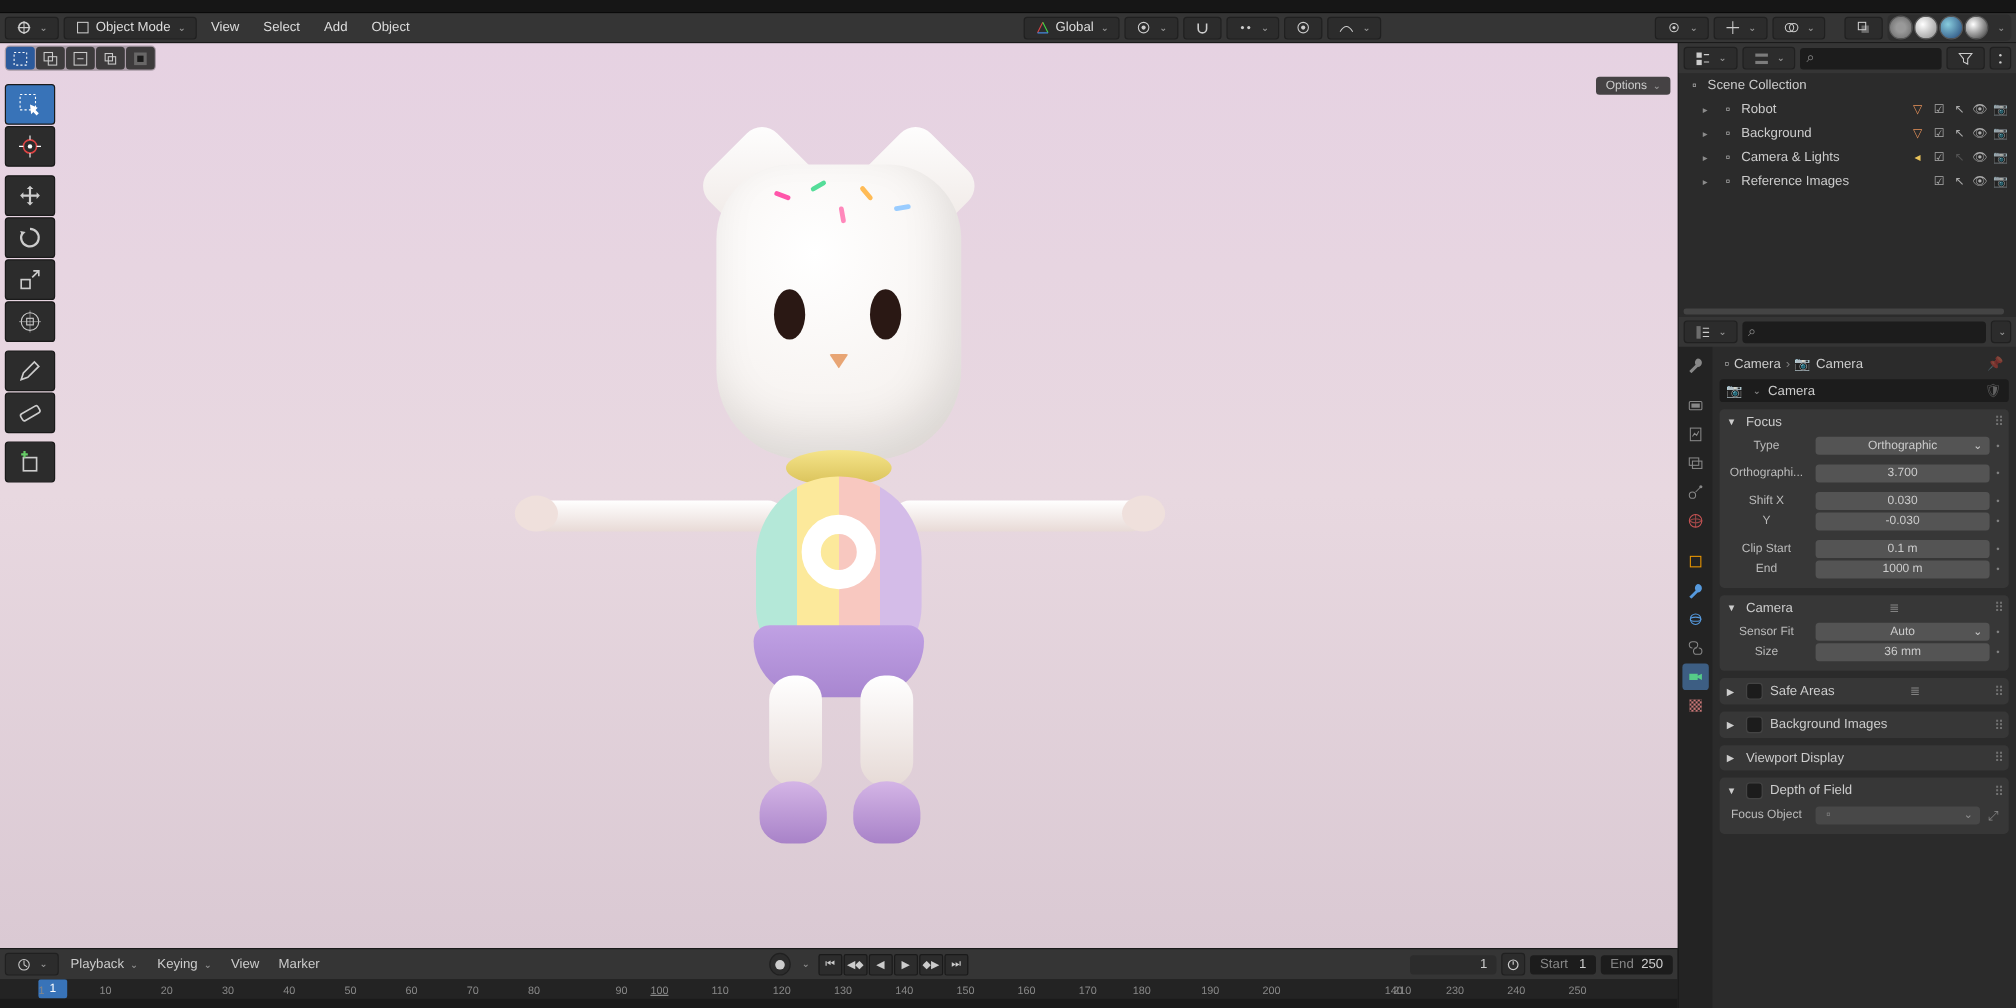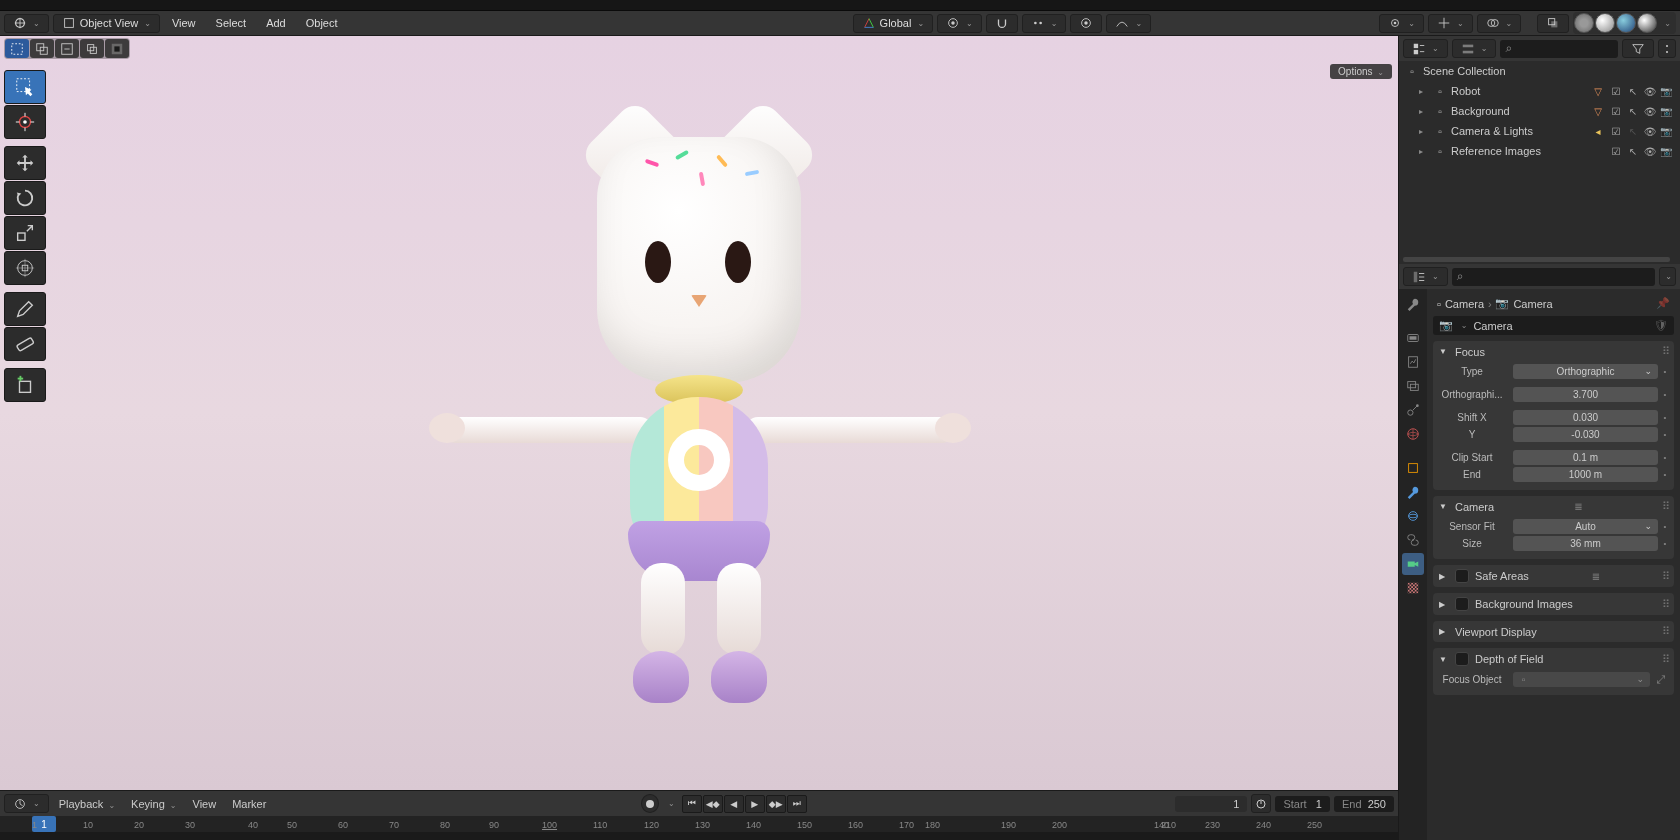--- a/index.html
+++ b/index.html
@@ -123,21 +123,21 @@
         <circle cx="8" cy="8" r="5" fill="none" stroke="#ccc" stroke-width="1.5"></circle>
         <line x1="8" y1="2" x2="8" y2="14" stroke="#ccc"></line>
         <line x1="2" y1="8" x2="14" y2="8" stroke="#ccc"></line>
       </svg>
     <span class="dropdown-arrow">⌄</span>
   </span>
   <span class="header-btn">
     <svg class="icon-sq" viewBox="0 0 16 16">
         <rect x="3" y="3" width="10" height="10" fill="none" stroke="#ccc"></rect>
       </svg>
-    <span>Object View</span>
+    <span>Object Mode</span>
     <span class="dropdown-arrow">⌄</span>
   </span>
   <span class="header-label">View</span>
   <span class="header-label">Select</span>
   <span class="header-label">Add</span>
   <span class="header-label">Object</span>
 
   <span style="flex:1"></span>
 
   <span class="header-btn">
@@ -392,35 +392,35 @@
           </span>
         <span class="tl-field"><span style="opacity:0.6">Start</span>&nbsp;&nbsp;&nbsp;<span>1</span></span>
         <span class="tl-field"><span style="opacity:0.6">End</span>&nbsp;&nbsp;<span>250</span></span>
       </div>
       <div class="tl-ruler">
         <div class="tl-cursor">1</div>
       <span class="tl-tick" style="left: 32px;">1</span>
           <span class="tl-tick" style="left: 83px;">10</span>
           <span class="tl-tick" style="left: 134px;">20</span>
           <span class="tl-tick" style="left: 185px;">30</span>
-          <span class="tl-tick" style="left: 236px; margin-left: 12px;">40</span>
+          <span class="tl-tick" style="left: 236px;">40</span>
           <span class="tl-tick" style="left: 287px;">50</span>
           <span class="tl-tick" style="left: 338px;">60</span>
           <span class="tl-tick" style="left: 389px;">70</span>
           <span class="tl-tick" style="left: 440px; text-align: center;">80</span>
-          <span class="tl-tick" style="left: 489px;">90</span>
+          <span class="tl-tick" style="left: 513px;">90</span>
           <span class="tl-tick" style="left: 542px; text-decoration: underline;">100</span>
           <span class="tl-tick" style="left: 593px;">110</span>
           <span class="tl-tick" style="left: 644px;">120</span>
           <span class="tl-tick" style="left: 695px;">130</span>
           <span class="tl-tick" style="left: 746px;">140</span>
           <span class="tl-tick" style="left: 797px;">150</span>
           <span class="tl-tick" style="left: 848px;">160</span>
           <span class="tl-tick" style="left: 899px;">170</span>
-          <span class="tl-tick" style="left: 925px;">180</span>
+          <span class="tl-tick" style="left: 944px;">180</span>
           <span class="tl-tick" style="left: 1001px;">190</span>
           <span class="tl-tick" style="left: 1052px;">200</span>
           <span class="tl-tick" style="left: 1161px;">210</span>
           <span class="tl-tick" style="left: 1154px;">140</span>
           <span class="tl-tick" style="left: 1205px;">230</span>
           <span class="tl-tick" style="left: 1256px;">240</span>
           <span class="tl-tick" style="left: 1307px;">250</span>
         </div>
       <div class="tl-bottom-scroll"></div>
     </div>

